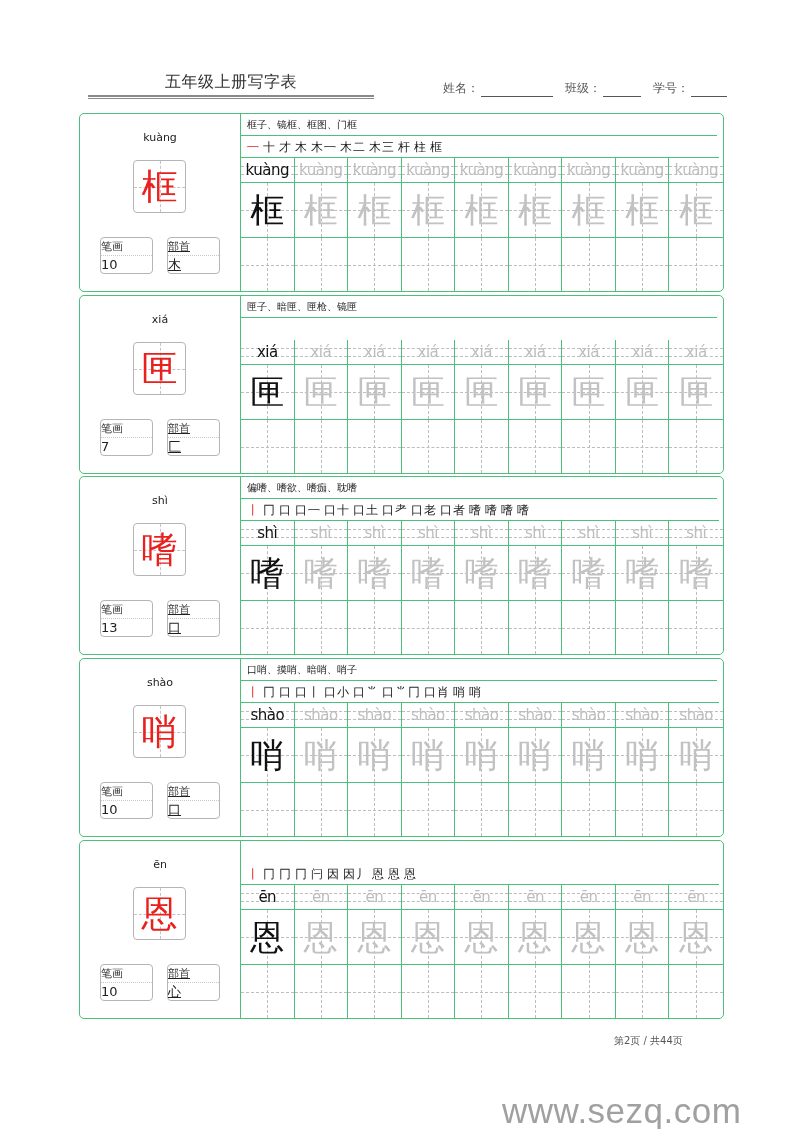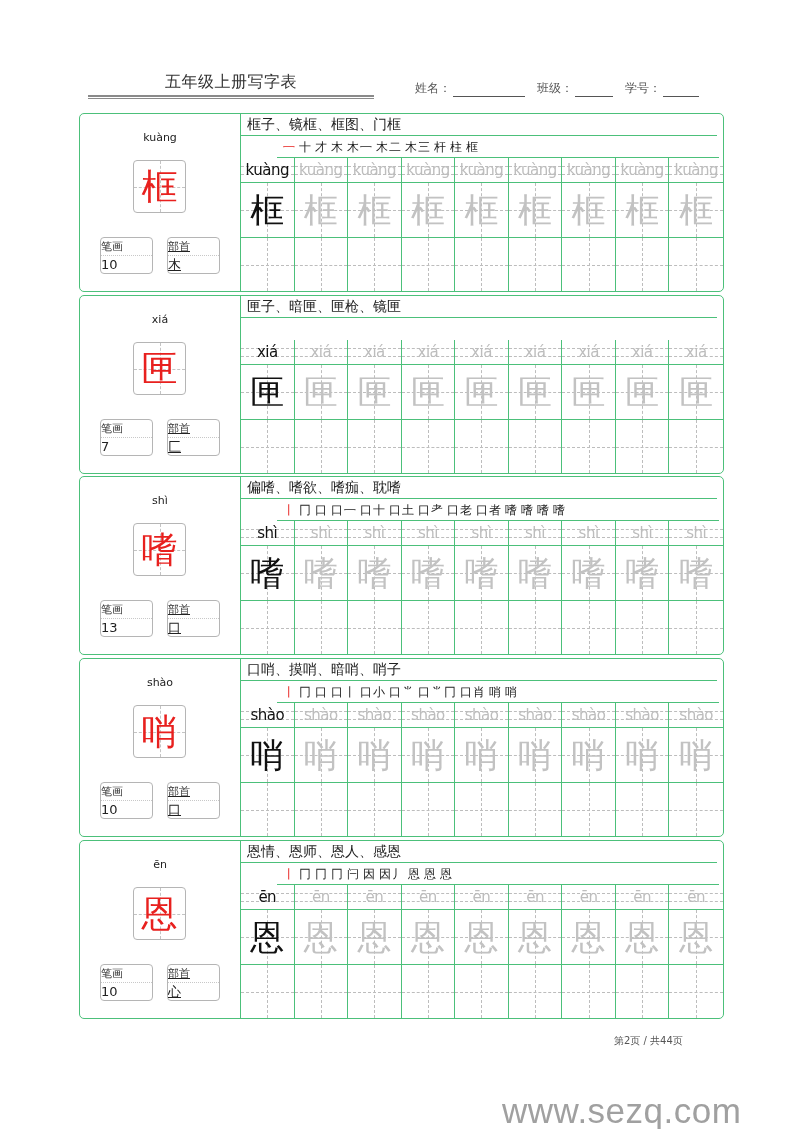--- a/index.html
+++ b/index.html
@@ -8,21 +8,21 @@
 
   .header-title {
     position: absolute; left: 88px; top: 72px; width: 286px; text-align: center;
     font-size: 16px; font-weight: normal; color: #333; letter-spacing: 0.5px;
   }
   .title-rule { position: absolute; left: 88px; width: 286px; height: 1px; background: #8a8a8a; }
   .title-rule.r1 { top: 95px; height: 2px; }
   .title-rule.r2 { top: 98px; }
 
   .student-fields {
-    position: absolute; top: 80px; left: 415px; font-size: 12px; color: #555;
+    position: absolute; top: 80px; left: 443px; font-size: 12px; color: #555;
     display: flex; align-items: flex-end; white-space: nowrap; font-family: Liberation Serif, serif;
   }
   .field-label { margin-right: 2px; }
   .field-line { display: inline-block; border-bottom: 1px solid #555; height: 12px; margin-right: 12px; }
 
   .block {
     position: absolute; left: 79px; width: 645px; height: 179px;
     border: 1.5px solid #4cc07a; border-radius: 5px; overflow: hidden;
   }
   .left-panel {
@@ -46,26 +46,26 @@
     border: 1.5px solid #b5b5b5; border-radius: 4px; 
   }
   .info-box.strokes { left: 20px; }
   .info-box.radical { left: 87px; text-decoration: underline; }
   .info-label { height: 18px; line-height: 18px; font-size: 11px; color: #333; border-bottom: 1px dotted #c8c8c8; }
   .info-value { height: 17px; line-height: 17px; font-size: 13px; color: #222; }
 
   .right-panel { position: absolute; left: 161px; top: 0; right: 0; height: 100%; }
   .row-words {
     position: absolute; top: 0; left: 0; right: 6px; height: 22px;
-    border-bottom: 1.5px solid #4cc07a; font-size: 14px; line-height: 21px; padding-left: 6px; color: #222;
+    border-bottom: 1.5px solid #4cc07a; font-size: 10px; line-height: 21px; padding-left: 6px; color: #222;
   }
   .row-strokes {
     position: absolute; top: 22px; left: 0; right: 4px; height: 22px;
     border-bottom: 1.5px solid #4cc07a; font-size: 12px; line-height: 22px; padding-left: 6px;
-    font-family: Liberation Serif, serif; letter-spacing: 1px; white-space: nowrap; overflow: hidden; margin-left: 36px;
+    font-family: Liberation Serif, serif; letter-spacing: 1px; white-space: nowrap; overflow: hidden;
   }
   .stroke-step { display: inline-block; margin-right: 3px; color: #222; }
   .stroke-step:first-child { color: #e8201e; }
   .grid {
     position: absolute; top: 44px; left: 0; right: 0; bottom: 0;
     display: grid; grid-template-columns: repeat(9, 1fr); grid-template-rows: 25px 55px 1fr;
   }
   .cell { position: relative; border-right: 1.5px solid #4cc07a; border-bottom: 1.5px solid #4cc07a; }
   .cell.last-col { border-right: none; }
   .cell.last-row { border-bottom: none; }
@@ -719,21 +719,20 @@
         <div class="info-box strokes">
           <div class="info-label">笔画</div>
           <div class="info-value">10</div>
         </div>
         <div class="info-box radical">
           <div class="info-label">部首</div>
           <div class="info-value">心</div>
         </div>
       </div>
       <div class="right-panel">
-        <div class="row-words">恩情、恩师、恩人、感恩</div>
         <div class="row-strokes"><span class="stroke-step">丨</span><span class="stroke-step">冂</span><span class="stroke-step">冂</span><span class="stroke-step">冂</span><span class="stroke-step">闩</span><span class="stroke-step">因</span><span class="stroke-step">因丿</span><span class="stroke-step">恩</span><span class="stroke-step">恩</span><span class="stroke-step">恩</span></div>
         <div class="grid">
           <div class="cell">
             <div class="gh1"></div>
             <div class="gh2"></div>
             <div class="pinyin-text model">ēn</div>
           </div>
           <div class="cell">
             <div class="gh1"></div>
             <div class="gh2"></div>

